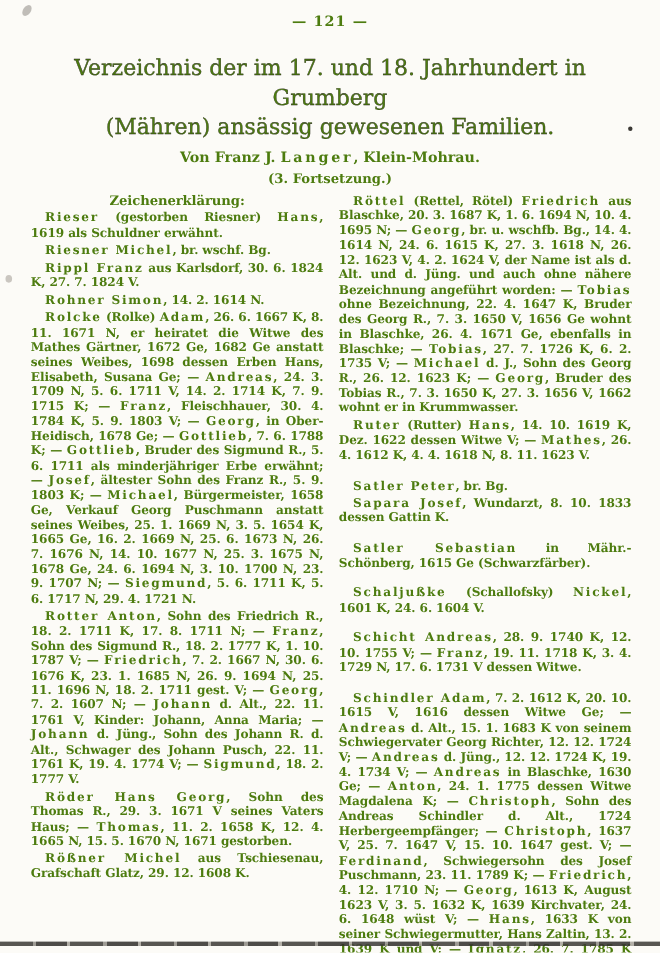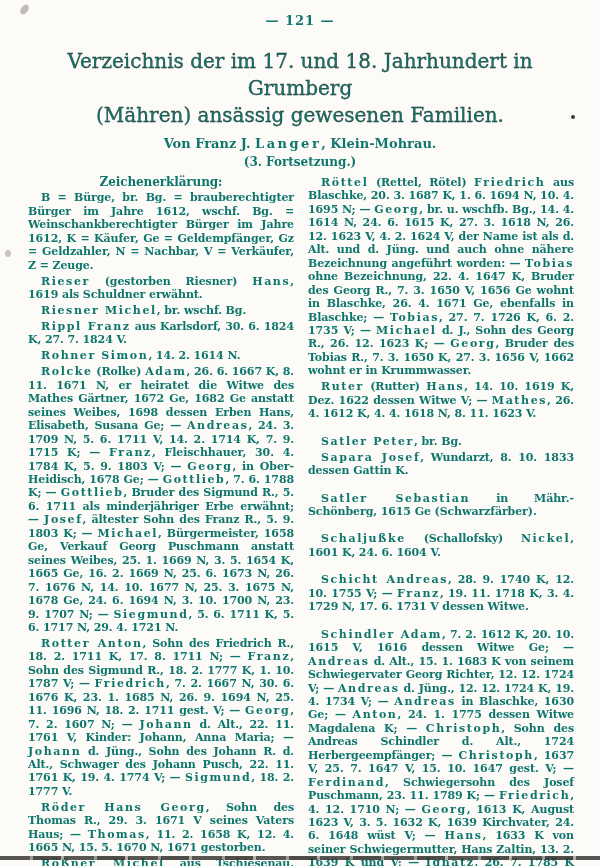--- a/index.html
+++ b/index.html
@@ -5,21 +5,21 @@
   html, body {
     margin: 0; padding: 0;
     width: 600px; height: 866px;
     background: #fcfbf7;
     overflow: hidden;
   }
   .page {
     position: relative;
     width: 600px; height: 834px;
     font-family: "DejaVu Serif", "Liberation Serif", serif;
-    color: #0f766e;
+    color: #4d7c0f;
     box-sizing: border-box;
     padding-top: 13px;
   }
   
   .pageno {
     text-align: center;
     font-size: 13px;
     font-weight: bold;
     letter-spacing: 1px;
   }
@@ -122,21 +122,20 @@
 
   <div class="byline">
     <span>Von Franz J. </span><span class="gesperrt">Langer</span><span>, Klein-Mohrau.</span>
   </div>
 
   <div class="continuation">(3. Fortsetzung.)</div>
 
   <div class="columns">
     <div class="col">
       <div class="legend-heading">Zeichenerklärung:</div>
-      <p>B = Bürge, br. Bg. = brauberechtigter Bürger im Jahre 1612, wschf. Bg. = Weinschankberechtigter Bürger im Jahre 1612, K = Käufer, Ge = Geldempfänger, Gz = Geldzahler, N = Nachbar, V = Verkäufer, Z = Zeuge.</p>
       <div>
           <p><span class="sp">Rieser</span><span> (gestorben Riesner) </span><span class="sp">Hans</span><span>, 1619 als Schuldner erwähnt.</span></p>
           <p><span class="sp">Riesner Michel</span><span>, br. wschf. Bg.</span></p>
           <p><span class="sp">Rippl Franz</span><span> aus Karlsdorf, 30. 6. 1824 K, 27. 7. 1824 V.</span></p>
           <p><span class="sp">Rohner Simon</span><span>, 14. 2. 1614 N.</span></p>
           <p><span class="sp">Rolcke</span><span> (Rolke) </span><span class="sp">Adam</span><span>, 26. 6. 1667 K, 8. 11. 1671 N, er heiratet die Witwe des Mathes Gärtner, 1672 Ge, 1682 Ge anstatt seines Weibes, 1698 dessen Erben Hans, Elisabeth, Susana Ge; — </span><span class="sp">Andreas</span><span>, 24. 3. 1709 N, 5. 6. 1711 V, 14. 2. 1714 K, 7. 9. 1715 K; — </span><span class="sp">Franz</span><span>, Fleischhauer, 30. 4. 1784 K, 5. 9. 1803 V; — </span><span class="sp">Georg</span><span>, in Ober-Heidisch, 1678 Ge; — </span><span class="sp">Gottlieb</span><span>, 7. 6. 1788 K; — </span><span class="sp">Gottlieb</span><span>, Bruder des Sigmund R., 5. 6. 1711 als minderjähriger Erbe erwähnt; — </span><span class="sp">Josef</span><span>, ältester Sohn des Franz R., 5. 9. 1803 K; — </span><span class="sp">Michael</span><span>, Bürgermeister, 1658 Ge, Verkauf Georg Puschmann anstatt seines Weibes, 25. 1. 1669 N, 3. 5. 1654 K, 1665 Ge, 16. 2. 1669 N, 25. 6. 1673 N, 26. 7. 1676 N, 14. 10. 1677 N, 25. 3. 1675 N, 1678 Ge, 24. 6. 1694 N, 3. 10. 1700 N, 23. 9. 1707 N; — </span><span class="sp">Siegmund</span><span>, 5. 6. 1711 K, 5. 6. 1717 N, 29. 4. 1721 N.</span></p>
           <p><span class="sp">Rotter Anton</span><span>, Sohn des Friedrich R., 18. 2. 1711 K, 17. 8. 1711 N; — </span><span class="sp">Franz</span><span>, Sohn des Sigmund R., 18. 2. 1777 K, 1. 10. 1787 V; — </span><span class="sp">Friedrich</span><span>, 7. 2. 1667 N, 30. 6. 1676 K, 23. 1. 1685 N, 26. 9. 1694 N, 25. 11. 1696 N, 18. 2. 1711 gest. V; — </span><span class="sp">Georg</span><span>, 7. 2. 1607 N; — </span><span class="sp">Johann</span><span> d. Alt., 22. 11. 1761 V, Kinder: Johann, Anna Maria; — </span><span class="sp">Johann</span><span> d. Jüng., Sohn des Johann R. d. Alt., Schwager des Johann Pusch, 22. 11. 1761 K, 19. 4. 1774 V; — </span><span class="sp">Sigmund</span><span>, 18. 2. 1777 V.</span></p>
           <p><span class="sp">Röder Hans Georg</span><span>, Sohn des Thomas R., 29. 3. 1671 V seines Vaters Haus; — </span><span class="sp">Thomas</span><span>, 11. 2. 1658 K, 12. 4. 1665 N, 15. 5. 1670 N, 1671 gestorben.</span></p>
           <p><span class="sp">Rößner Michel</span><span> aus Tschiesenau, Grafschaft Glatz, 29. 12. 1608 K.</span></p>
         </div>

